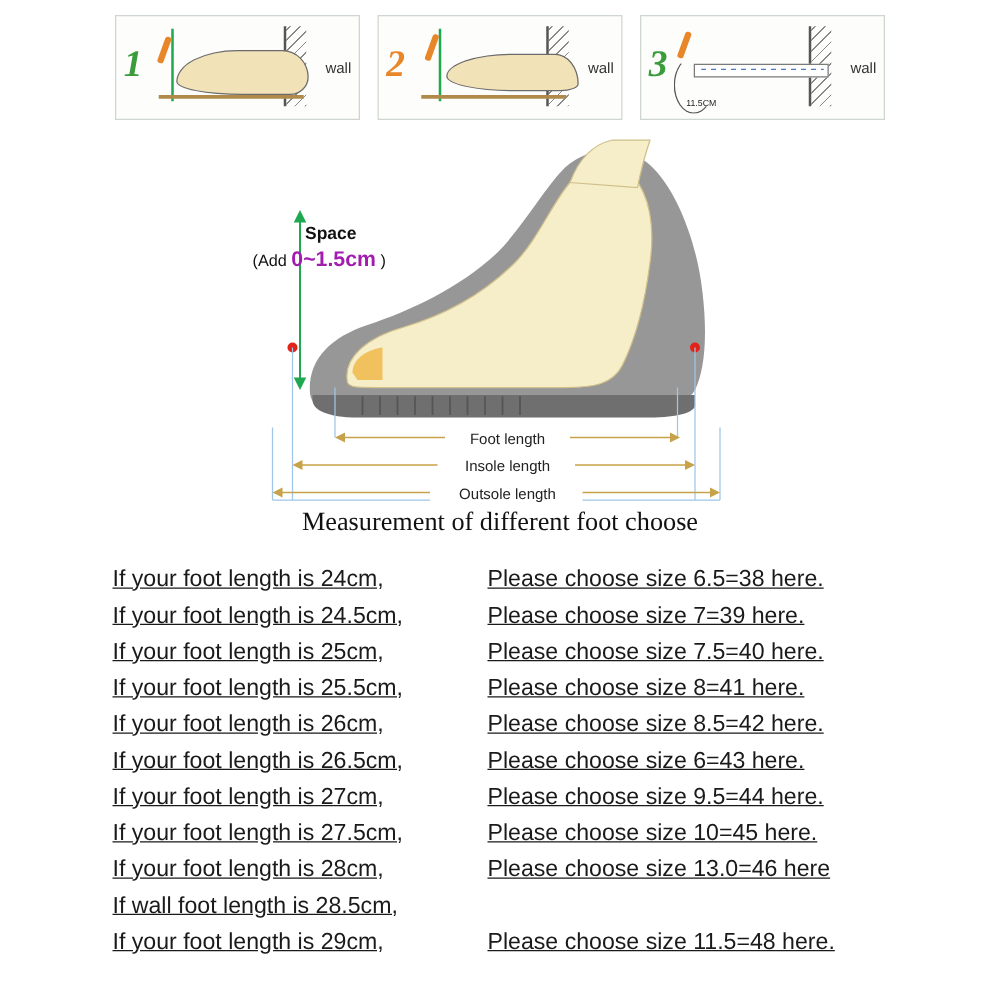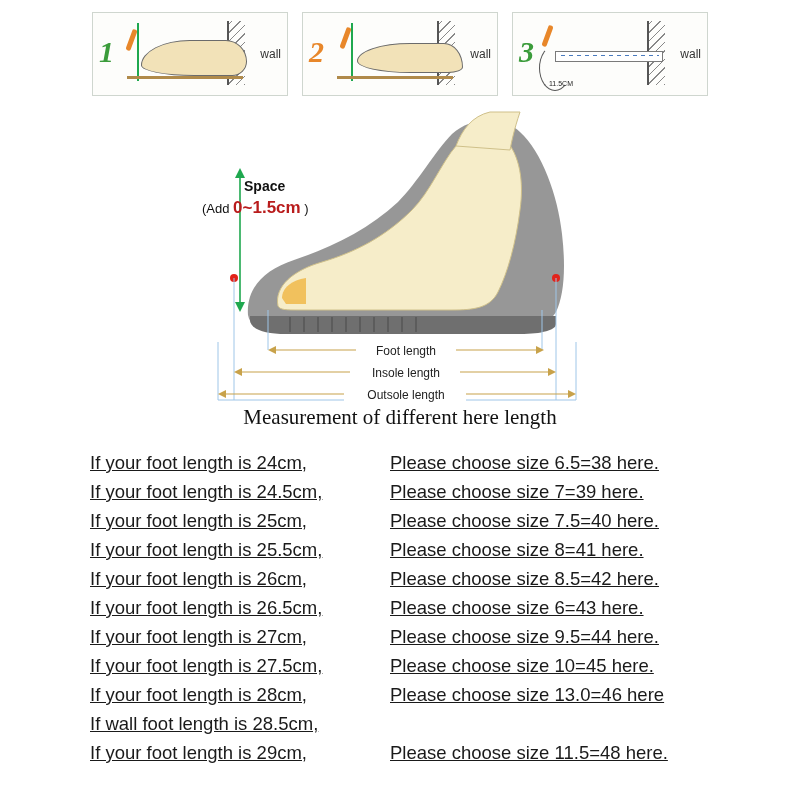--- a/index.html
+++ b/index.html
@@ -158,21 +158,21 @@
   }
   .add-label {
     position: absolute;
     left: 12px;
     top: 88px;
     font-size: 13px;
     color: #111;
     white-space: nowrap;
   }
   .add-label .red {
-    color: #b91c1c;
+    color: #a21caf;
     font-size: 17px;
     font-weight: bold;
     text-align: right;
   }
 
   .caption {
     position: absolute;
     left: 0;
     top: 405px;
     width: 800px;
@@ -327,21 +327,21 @@
   </svg>
 
   <div class="space-label">Space</div>
   <div class="add-label">
     <span>(Add</span>
     <span class="red">0~1.5cm</span>
     <span>)</span>
   </div>
 </div>
 
-<div class="caption">Measurement of different here length</div>
+<div class="caption">Measurement of different foot choose</div>
 
 <div class="table">
 
   <div class="trow">
     <div class="tleft">If your foot length is 24cm,</div>
     <div class="tright">Please choose size 6.5=38 here.</div>
   </div>
   <div class="trow">
     <div class="tleft">If your foot length is 24.5cm,</div>
     <div class="tright">Please choose size 7=39 here.</div>

